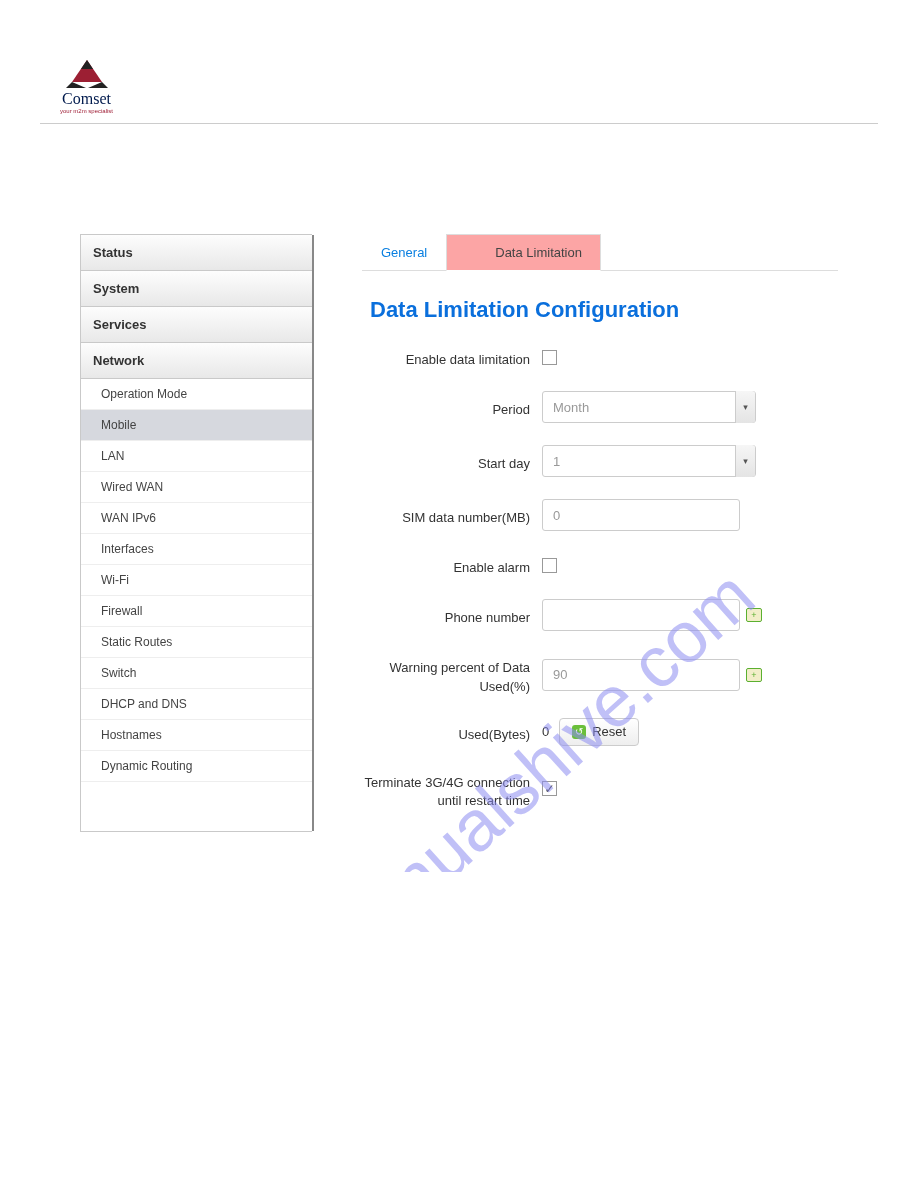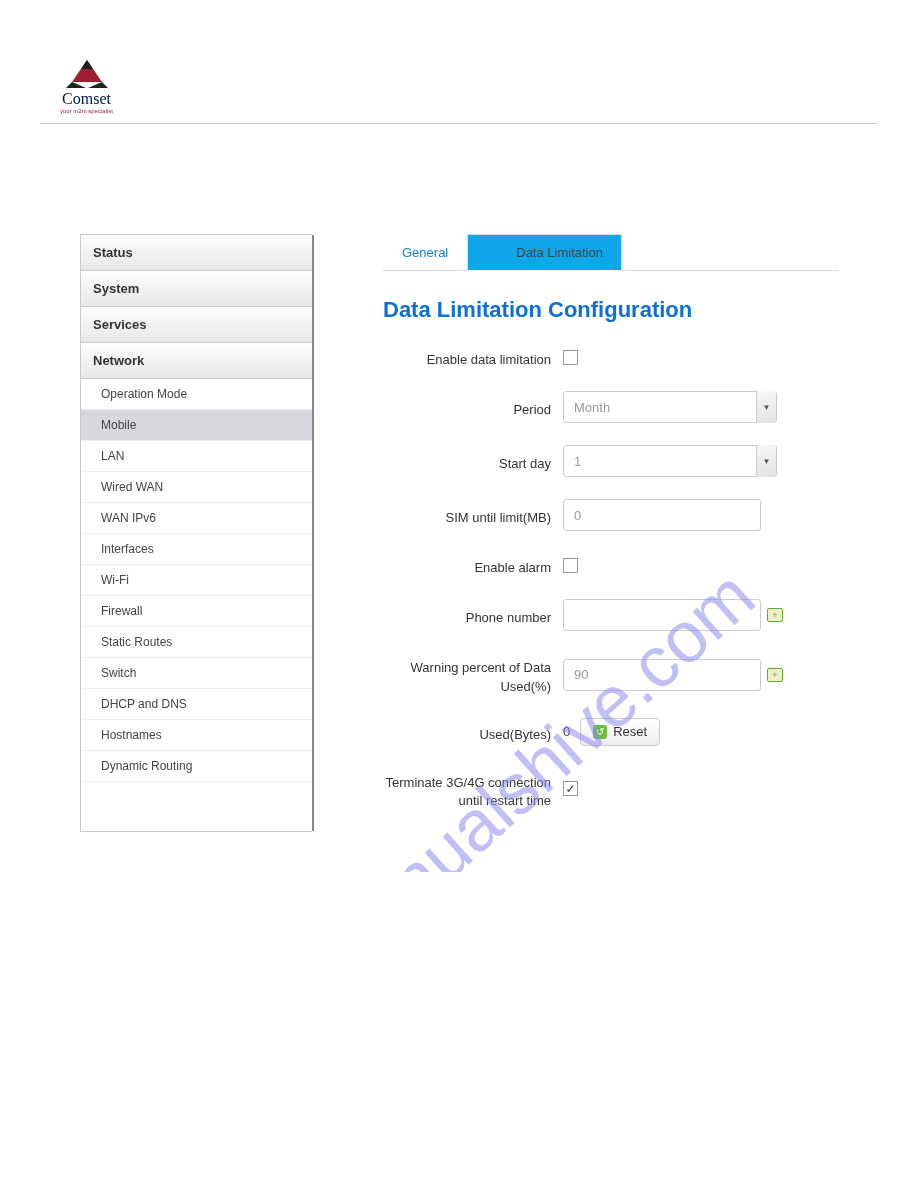--- a/index.html
+++ b/index.html
@@ -30,21 +30,20 @@
   }
   .logo-sub {
     font-size: 6px;
     color: #a02038;
     display: block;
   }
 
   .app {
     display: flex;
     margin: 0 40px;
-    gap: 21px;
   }
 
   
   .sidebar {
     width: 232px;
     border: 1px solid #c9c9c9;
     border-right: none;
     background: #fff;
     position: relative;
   }
@@ -92,30 +91,31 @@
     padding: 10px 18px;
     font-size: 13px;
     color: #0a7fe0;
     border: 1px solid transparent;
     border-bottom: none;
     cursor: pointer;
     margin-bottom: -1px;
   }
   .tab.active {
     color: #444;
-    background: #0ea5e9;
+    background: #fca5a5;
     border: 1px solid #ddd;
     border-bottom: 1px solid #fff;
     padding-left: 48px;
   }
   h2.page-title {
     color: #0a6fdc;
     font-size: 22px;
     font-weight: bold;
     margin-bottom: 22px;
+    margin-left: 8px;
   }
 
   .form-row {
     display: flex;
     align-items: center;
     margin-bottom: 22px;
   }
   .form-label {
     width: 180px;
     text-align: right;
@@ -306,21 +306,21 @@
         <div class="form-label">Start day</div>
         <div class="form-field">
           <div class="sel">
             <span class="sel-val">1</span>
             <span class="sel-btn">▾</span>
           </div>
         </div>
       </div>
 
       <div class="form-row">
-        <div class="form-label">SIM until limit(MB)</div>
+        <div class="form-label">SIM data number(MB)</div>
         <div class="form-field">
           <input class="txt" value="0" style="">
         </div>
       </div>
 
       <div class="form-row">
         <div class="form-label">Enable alarm</div>
         <div class="form-field">
           <span class="chk"></span>
         </div>

